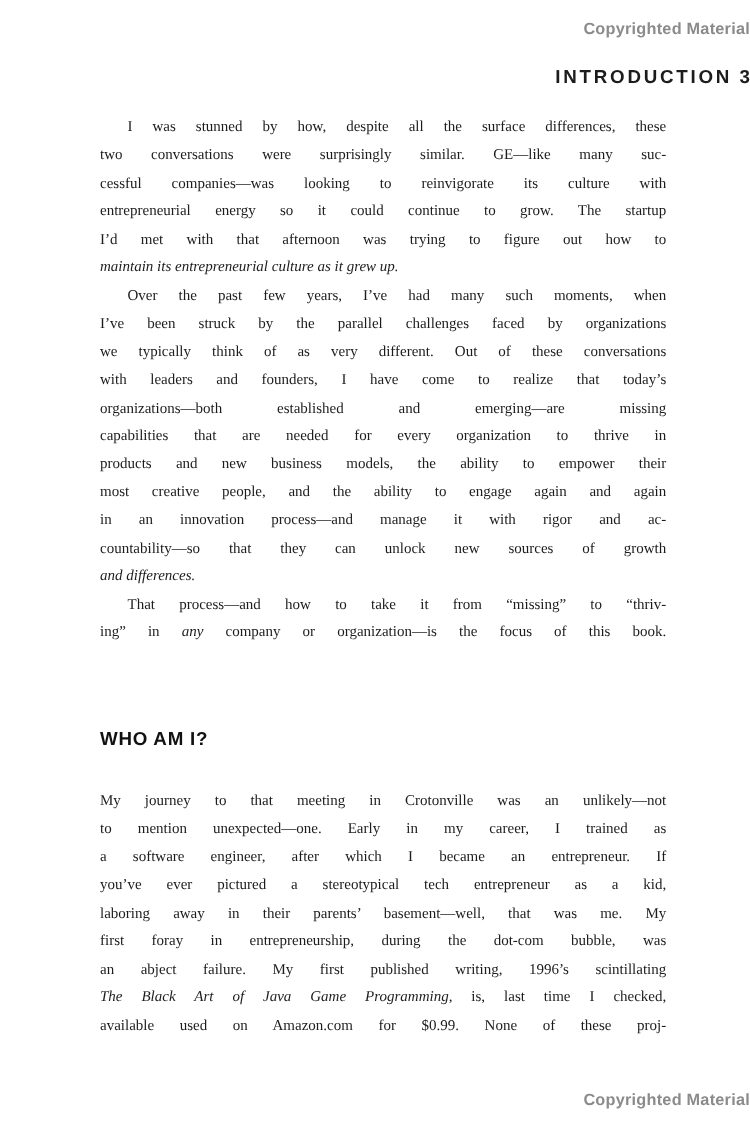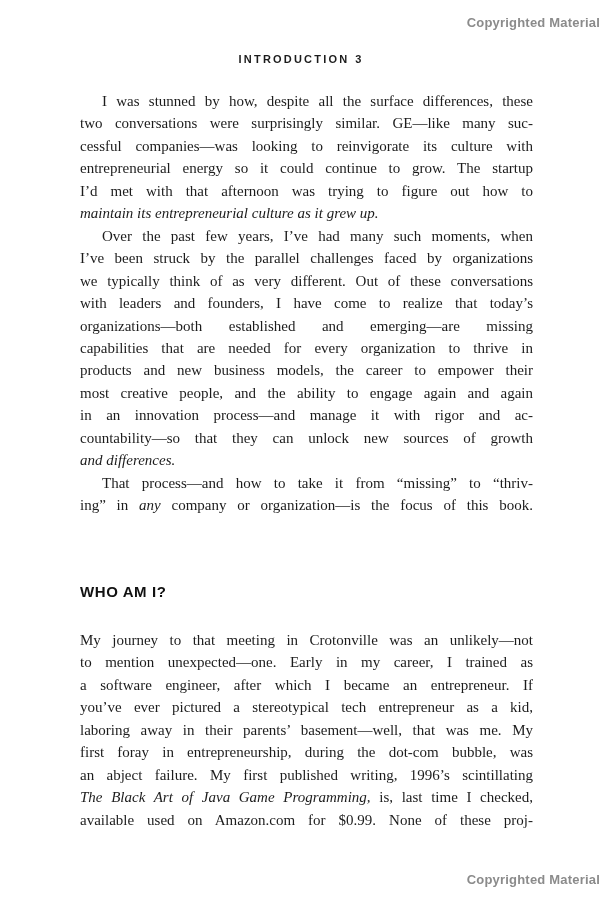--- a/index.html
+++ b/index.html
@@ -23,35 +23,35 @@
     letter-spacing: 0.2px;
   }
   .banner.top { top: 15px; }
   .banner.bottom { top: 872px; }
   .running-header {
     position: absolute;
     top: 53px;
     left: 0;
     width: 100%;
     display: flex;
-    justify-content: center;
+    justify-content: flex-end;
     align-items: baseline;
     gap: 6px;
     font-family: "Liberation Sans", sans-serif;
     font-weight: bold;
-    font-size: 11px;
+    font-size: 15px;
     color: #1c1c1c;
   }
   .running-header .chapter { letter-spacing: 2.2px; }
   .running-header .pagenum { letter-spacing: 0; }
   .textflow {
     position: absolute;
     left: 80px;
     width: 453px;
-    font-size: 15px;
+    font-size: 12px;
     color: #1c1c1c;
   }
   #textflow-top { top: 90px; }
   #textflow-bottom { top: 629px; }
   .paragraph { margin: 0; }
   .line {
     line-height: 22.45px;
     text-align: justify;
     text-align-last: justify;
     white-space: normal;
@@ -90,21 +90,21 @@
         <div class="line">I’d met with that afternoon was trying to figure out how to</div>
         <div class="line lastline">maintain its entrepreneurial culture as it grew up.</div>
       </div>
       <div class="paragraph">
         <div class="line indent">Over the past few years, I’ve had many such moments, when</div>
         <div class="line">I’ve been struck by the parallel challenges faced by organizations</div>
         <div class="line">we typically think of as very different. Out of these conversations</div>
         <div class="line">with leaders and founders, I have come to realize that today’s</div>
         <div class="line">organizations—both established and emerging—are missing</div>
         <div class="line">capabilities that are needed for every organization to thrive in</div>
-        <div class="line">products and new business models, the career to empower their</div>
+        <div class="line">products and new business models, the ability to empower their</div>
         <div class="line">most creative people, and the ability to engage again and again</div>
         <div class="line">in an innovation process—and manage it with rigor and ac-</div>
         <div class="line">countability—so that they can unlock new sources of growth</div>
         <div class="line lastline">and differences.</div>
       </div>
       <div class="paragraph">
         <div class="line indent">That process—and how to take it from “missing” to “thriv-</div>
         <div class="line">ing” in <i>any</i> company or organization—is the focus of this book.</div>
       </div>
     </div>

